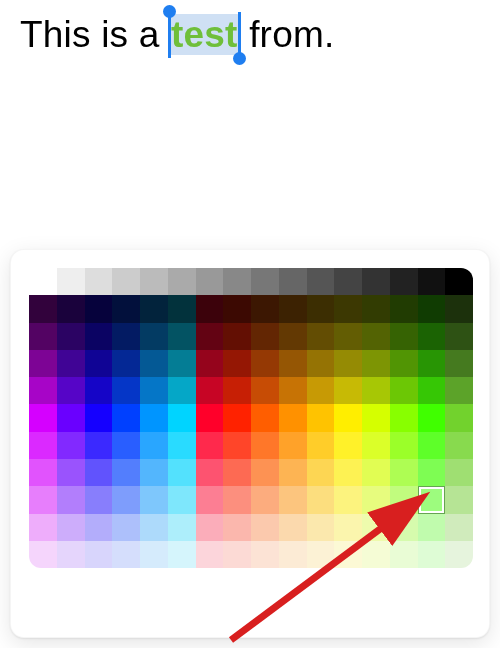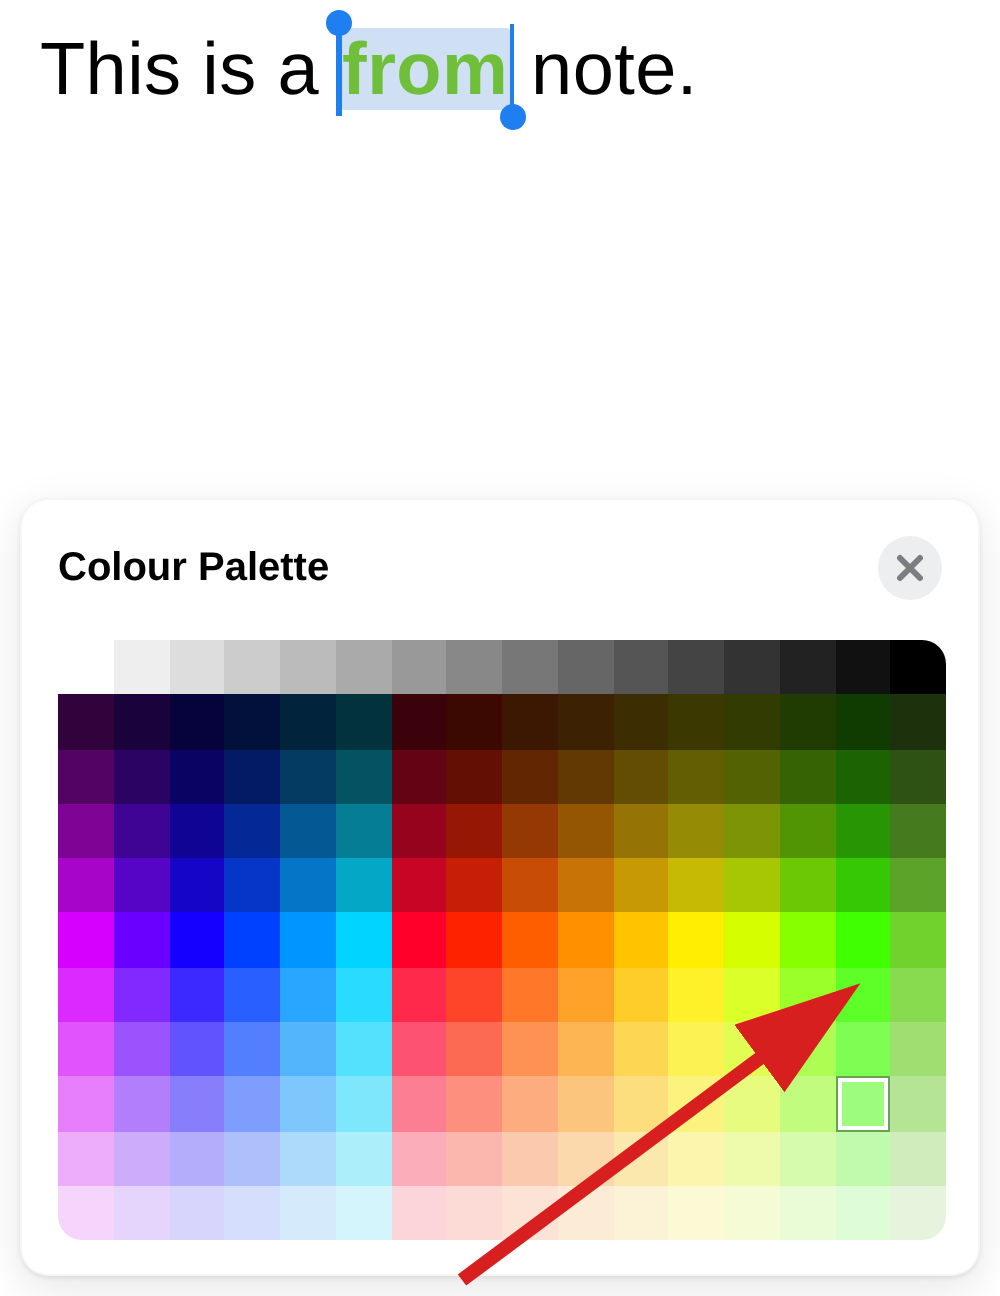--- a/index.html
+++ b/index.html
@@ -112,36 +112,28 @@
   }
 </style>
 </head>
 <body>
 
 <div class="note-area">
   <div class="note-line-1">
     <span>This is a </span><span class="sel-wrap">
       <span class="caret caret-left"></span>
       <span class="handle handle-tl"></span>
-      <span class="sel-bg"><span class="sel-word">from</span></span>
+      <span class="sel-bg"><span class="sel-word">test</span></span>
       <span class="caret caret-right"></span>
       <span class="handle handle-br"></span>
-    </span><span> note.</span>
+    </span><span> from.</span>
   </div>
 </div>
 
 <div class="panel">
-  <div class="panel-header">
-    <div class="panel-title">Colour Palette</div>
-    <div class="close-btn" aria-label="Close">
-      <svg width="14" height="14" viewBox="0 0 14 14">
-        <path d="M2 2 L12 12 M12 2 L2 12" stroke="#7a7d82" stroke-width="3" stroke-linecap="round"></path>
-      </svg>
-    </div>
-  </div>
   <div class="palette" id="palette">
       <div class="palette-row">
         <div class="swatch" style="background: rgb(255, 255, 255);"></div>
         <div class="swatch" style="background: rgb(238, 238, 238);"></div>
         <div class="swatch" style="background: rgb(221, 221, 221);"></div>
         <div class="swatch" style="background: rgb(204, 204, 204);"></div>
         <div class="swatch" style="background: rgb(187, 187, 187);"></div>
         <div class="swatch" style="background: rgb(170, 170, 170);"></div>
         <div class="swatch" style="background: rgb(153, 153, 153);"></div>
         <div class="swatch" style="background: rgb(136, 136, 136);"></div>

